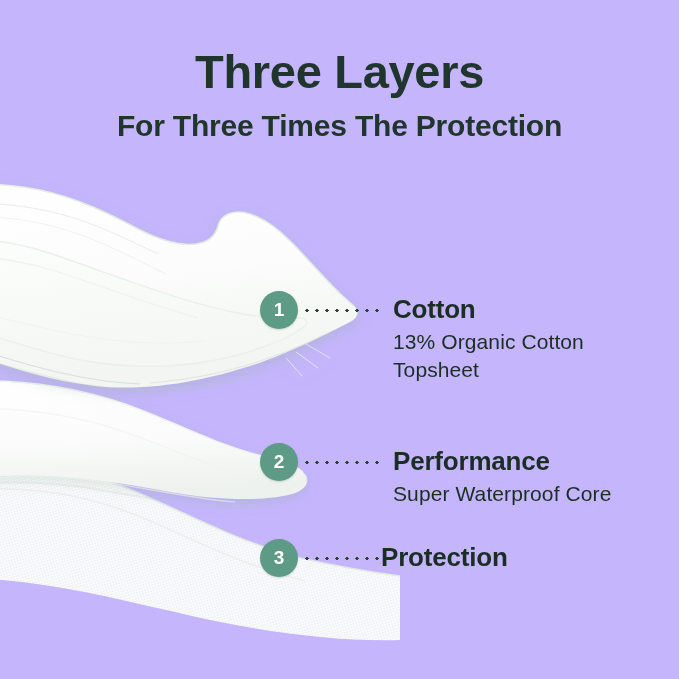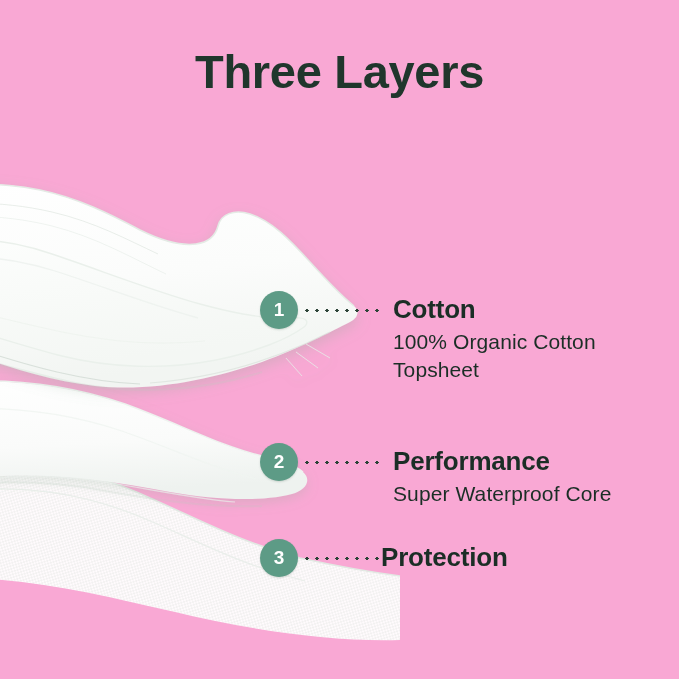--- a/index.html
+++ b/index.html
@@ -11,21 +11,21 @@
     height: 679px;
     overflow: hidden;
     font-family: "Liberation Sans", sans-serif;
     background: #cbe5cd;
   }
 
   #infographic {
     position: relative;
     width: 679px;
     height: 679px;
-    background: #f9a8d4;
+    background: #c4b5fd;
     overflow: hidden;
   }
 
   
   .header {
     position: absolute;
     left: 0;
     top: 0;
     width: 679px;
     text-align: center;
@@ -259,28 +259,29 @@
 
       <path d="M 296 352 L 318 368 M 306 344 L 330 358 M 286 358 L 302 376" fill="none" stroke="#e6ece7" stroke-width="1" opacity="0.8"></path>
     </g>
 
     <path d="M -120 336 C -60 346, 0 366, 70 382 C 130 395, 200 392, 262 372" fill="none" stroke="#b9cdbe" stroke-width="2" opacity="0.22"></path>
     <path d="M -115 492 C -45 484, 25 476, 100 490 C 155 500, 210 508, 262 506" fill="none" stroke="#b9cdbe" stroke-width="2" opacity="0.20"></path>
   </svg>
 
   <div class="header">
     <h1 class="title">Three Layers</h1>
+    <h2 class="subtitle">For Three Times The Protection</h2>
   </div>
 
   <div class="callout" id="callout-1">
     <div class="callout-badge">1</div>
     <div class="callout-dots"></div>
     <div class="callout-text">
       <p class="callout-heading">Cotton</p>
-      <p class="callout-desc">100% Organic Cotton Topsheet</p>
+      <p class="callout-desc">13% Organic Cotton Topsheet</p>
     </div>
   </div>
 
   <div class="callout" id="callout-2">
     <div class="callout-badge">2</div>
     <div class="callout-dots"></div>
     <div class="callout-text">
       <p class="callout-heading">Performance</p>
       <p class="callout-desc">Super Waterproof Core</p>
     </div>

